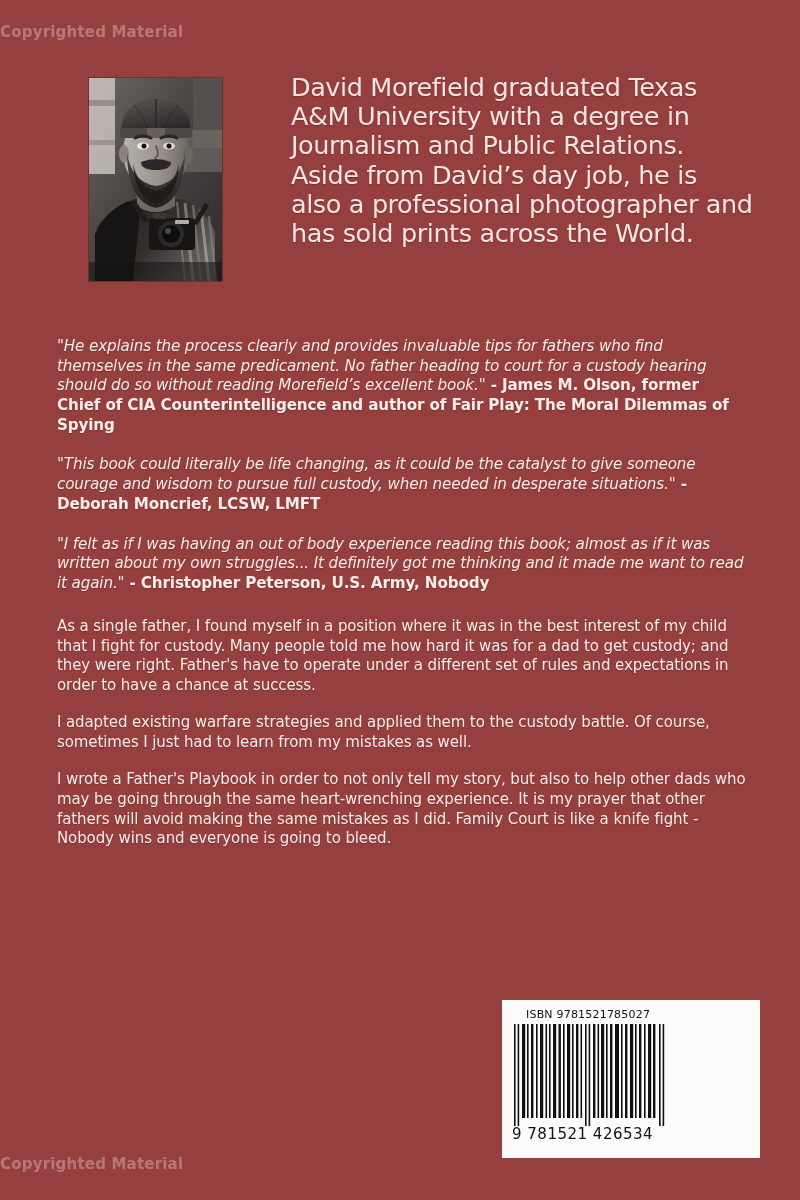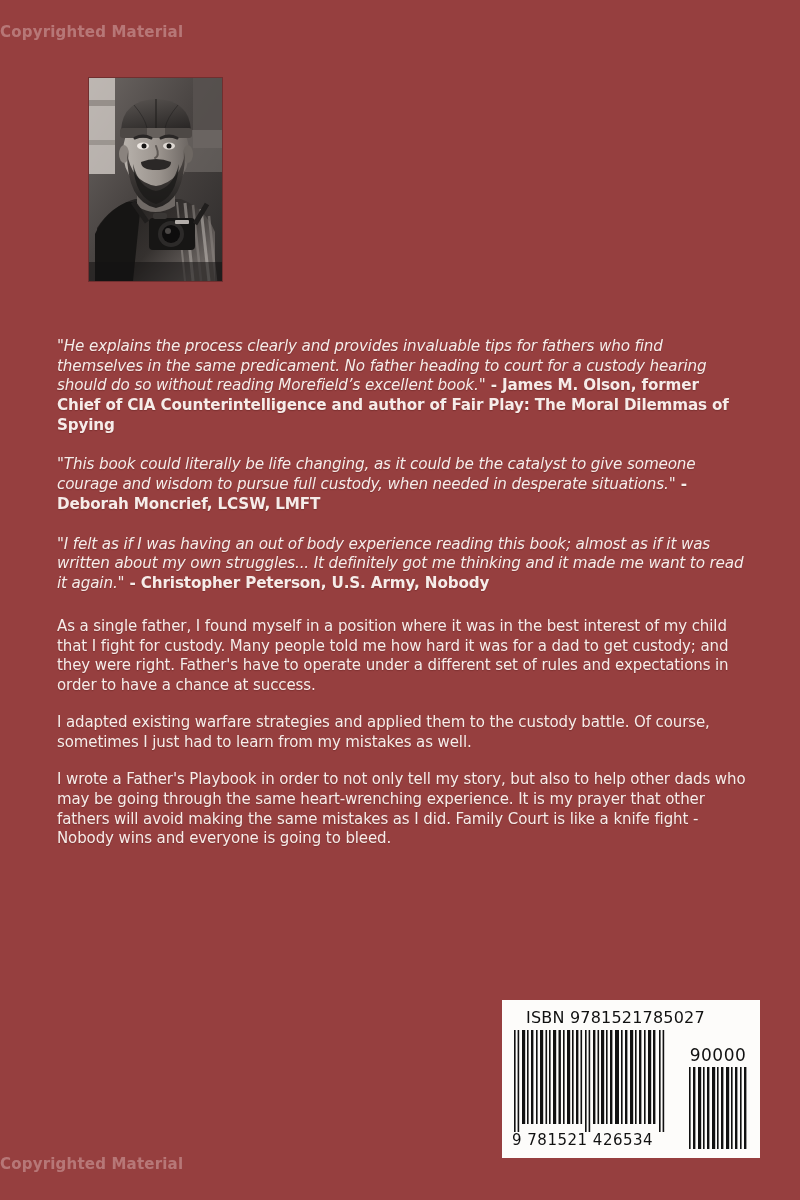--- a/index.html
+++ b/index.html
@@ -125,21 +125,21 @@
     left: 502px;
     top: 1000px;
     width: 258px;
     height: 158px;
     background: #fdfcfa;
     padding: 8px 10px 4px 10px;
   }
 
   .barcode-isbn {
     font-family: "DejaVu Sans", "Liberation Sans", sans-serif;
-    font-size: 16px;
+    font-size: 11px;
     color: #111;
     margin-left: 14px;
     margin-bottom: 3px;
     letter-spacing: 0.2px;
   }
 
   .barcode-row {
     display: flex;
     align-items: flex-end;
     gap: 16px;
@@ -272,20 +272,21 @@
           <path d="M58 144 L44 124" stroke="#201e1d" stroke-width="5"></path>
           <path d="M106 146 L118 126" stroke="#201e1d" stroke-width="5"></path>
 
           <rect x="86" y="142" width="14" height="4" rx="1" fill="#cfc9c4" opacity="0.85"></rect>
 
           <rect x="0" y="184" width="133" height="19" fill="#141312" opacity="0.55"></rect>
         </g>
       </svg>
     </div>
 
+    <div class="author-bio">David Morefield graduated Texas A&amp;M University with a degree in Journalism and Public Relations.  Aside from David’s day job, he is also a professional photographer and has sold prints across the World.</div>
   </div>
 
   <div class="reviews">
 
     <div class="review">
       <span class="q">"He explains the process clearly and provides invaluable tips for fathers who find themselves in the same predicament.  No father heading to court for a custody hearing should do so without reading Morefield’s excellent book."</span><span class="attr"> - James M. Olson, former Chief of CIA Counterintelligence and author of Fair Play: The Moral Dilemmas of Spying</span>
     </div>
 
     <div class="review">
       <span class="q">"This book could literally be life changing, as it could be the catalyst to give someone courage and wisdom to pursue full custody, when needed in desperate situations."</span><span class="attr"> - Deborah Moncrief, LCSW, LMFT</span>
@@ -345,39 +346,18 @@
             <rect x="136" y="0" width="3.2" height="94"></rect>
             <rect x="141" y="0" width="2.4" height="94"></rect>
 
             <rect x="147" y="0" width="1.6" height="102"></rect>
             <rect x="150.6" y="0" width="1.6" height="102"></rect>
           </g>
         </svg>
         <div class="barcode-digits">9 781521 426534</div>
       </div>
 
-      <div class="barcode-addon">
-        <div class="addon-number">90000</div>
-        <svg class="bars" width="60" height="82" viewBox="0 0 60 82" xmlns="http://www.w3.org/2000/svg" aria-hidden="true">
-          <rect x="0" y="0" width="60" height="82" fill="#fdfcfa"></rect>
-          <g fill="#111">
-            <rect x="1" y="0" width="1.6" height="82"></rect>
-            <rect x="5" y="0" width="2.4" height="82"></rect>
-            <rect x="10" y="0" width="3.2" height="82"></rect>
-            <rect x="15" y="0" width="1.6" height="82"></rect>
-            <rect x="19" y="0" width="2.4" height="82"></rect>
-            <rect x="24" y="0" width="3.2" height="82"></rect>
-            <rect x="29" y="0" width="1.6" height="82"></rect>
-            <rect x="33" y="0" width="2.4" height="82"></rect>
-            <rect x="38" y="0" width="3.2" height="82"></rect>
-            <rect x="43" y="0" width="1.6" height="82"></rect>
-            <rect x="47" y="0" width="2.4" height="82"></rect>
-            <rect x="52" y="0" width="1.6" height="82"></rect>
-            <rect x="56" y="0" width="2.4" height="82"></rect>
-          </g>
-        </svg>
-      </div>
     </div>
   </div>
 
   <div class="watermark watermark-bottom">Copyrighted Material</div>
 
 </div>
 
 </body></html>

